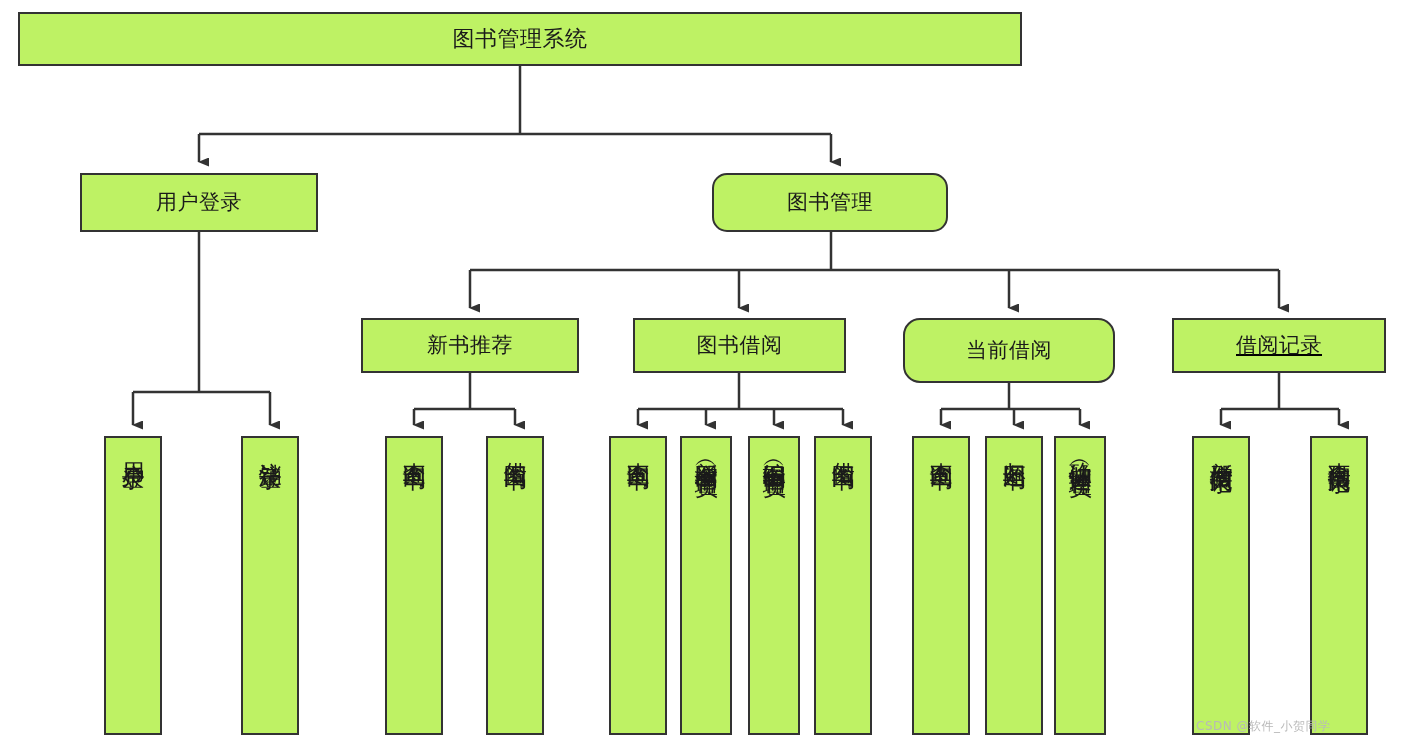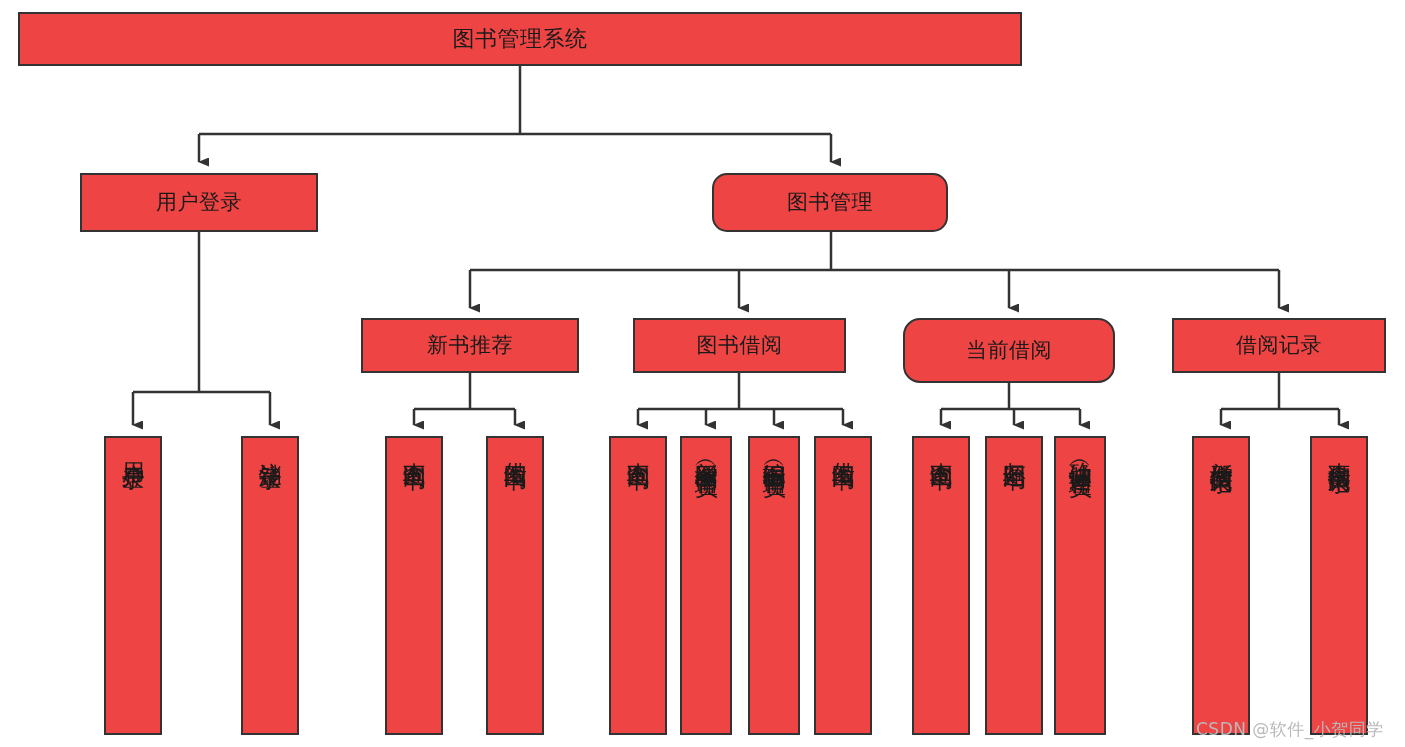--- a/index.html
+++ b/index.html
@@ -24,21 +24,21 @@
     position: absolute;
     left: 0;
     top: 0;
     width: 1405px;
     height: 747px;
     pointer-events: none;
   }
   .node {
     position: absolute;
     box-sizing: border-box;
-    background: #ef4444;
+    background: #bef264;
     border: 2px solid #333333;
     display: flex;
     align-items: center;
     justify-content: center;
     overflow: hidden;
   }
   .node-label {
     color: #1a1a1a;
     text-align: center;
     line-height: 1.18;
@@ -62,21 +62,21 @@
     writing-mode: vertical-rl;
     text-orientation: upright;
     font-size: 23px;
     line-height: 1.02;
     letter-spacing: 2px;
     white-space: nowrap;
   }
   .watermark {
     position: absolute;
     color: #b9b9b9;
-    font-size: 17px;
+    font-size: 12px;
     white-space: nowrap;
     letter-spacing: 0.5px;
   }
 </style>
 </head>
 <body>
 
 <div id="diagram-root">
 
   <svg class="edges" viewBox="0 0 1405 747" xmlns="http://www.w3.org/2000/svg">
@@ -147,21 +147,21 @@
   </div>
 
   <div class="node horiz" style="left:633px; top:318px; width:213px; height:55px;justify-content:center;">
     <span class="node-label">图书借阅</span>
   </div>
 
   <div class="node horiz" style="left:903px; top:318px; width:212px; height:65px;border-radius:17px;">
     <span class="node-label">当前借阅</span>
   </div>
 
-  <div class="node horiz" style="left:1172px; top:318px; width:214px; height:55px;">
+  <div class="node horiz" style="left:1172px; top:318px; width:214px; height:55px;text-decoration:underline;">
     <span class="node-label">借阅记录</span>
   </div>
 
   <div class="node vert" style="left:104px; top:436px; width:58px; height:299px;">
     <span class="node-label">用户登录</span>
   </div>
 
   <div class="node vert" style="left:241px; top:436px; width:58px; height:299px;">
     <span class="node-label">注销登录</span>
   </div>

